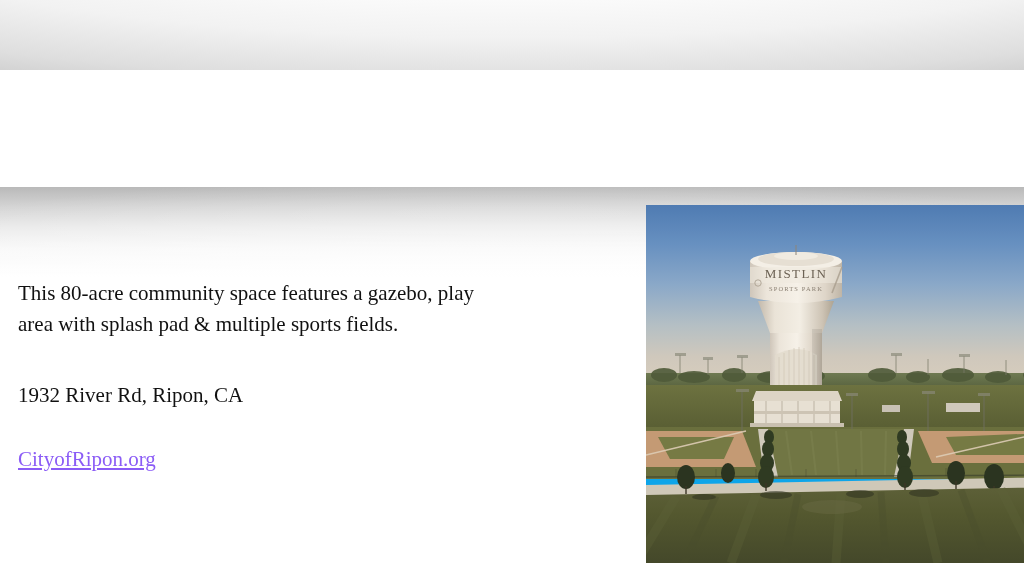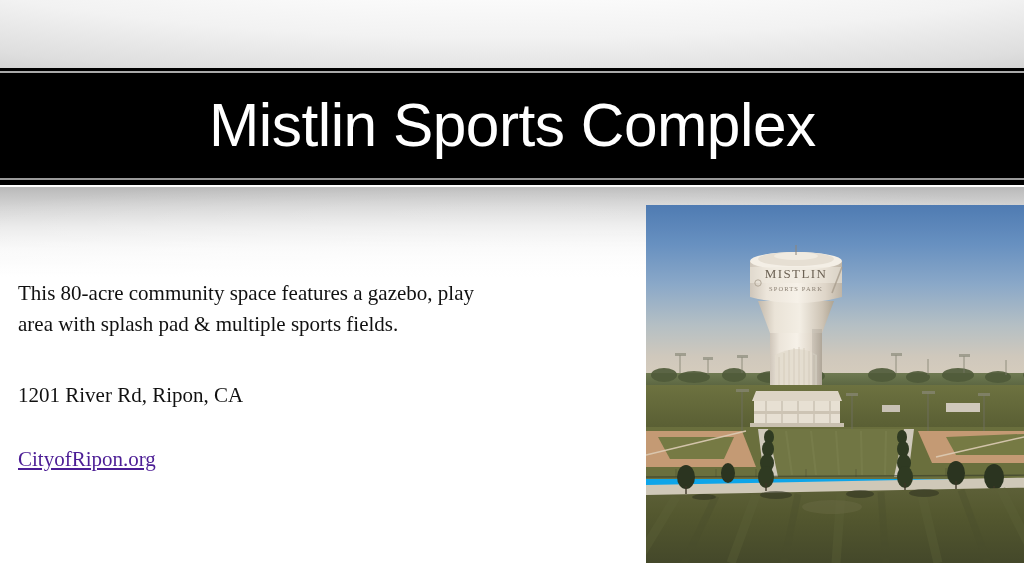--- a/index.html
+++ b/index.html
@@ -92,21 +92,21 @@
     margin-top:40px;
     font-size:21px;
     line-height:1.45;
     font-family:"Liberation Serif", serif;
     color:#111111;
   }
   .link-row { margin-top:36px; }
   .site-link {
     font-size:21px;
     font-family:"Liberation Serif", serif;
-    color:#4c1d95;
+    color:#8b5cf6;
     text-decoration:underline;
     text-underline-offset:2px;
     cursor:pointer;
   }
 
   
   .photo {
     position:absolute;
     left:613px; top:205px;
     width:411px; height:358px;
@@ -117,36 +117,27 @@
   }
   .photo svg { display:block; width:411px; height:358px; }
 </style>
 </head>
 <body>
 
 <div class="slide">
 
   <div class="bg-top"></div>
 
-  <div class="title-bar-wrap">
-    <div class="title-rule-top"></div>
-    <div class="title-rule-gap-top"></div>
-    <div class="title-bar">
-      <div class="title-text">Mistlin Sports Complex</div>
-    </div>
-    <div class="title-rule-gap-bot"></div>
-    <div class="title-rule-bot"></div>
-  </div>
 
   <div class="bg-below"></div>
   <div class="bg-below-rad"></div>
 
   <div class="text-col">
     <div class="desc">This 80-acre community space features a gazebo, play area with splash pad &amp; multiple sports fields.</div>
-    <div class="address">1201 River Rd, Ripon, CA</div>
+    <div class="address">1932 River Rd, Ripon, CA</div>
     <div class="link-row">
       <span class="site-link">CityofRipon.org</span>
     </div>
   </div>
 
   <div class="photo">
     <svg viewBox="0 0 411 358" preserveAspectRatio="none" aria-hidden="true">
       <defs>
         <linearGradient id="sky" x1="0" y1="0" x2="0" y2="1">
           <stop offset="0%" stop-color="#4f7bb2"></stop>

